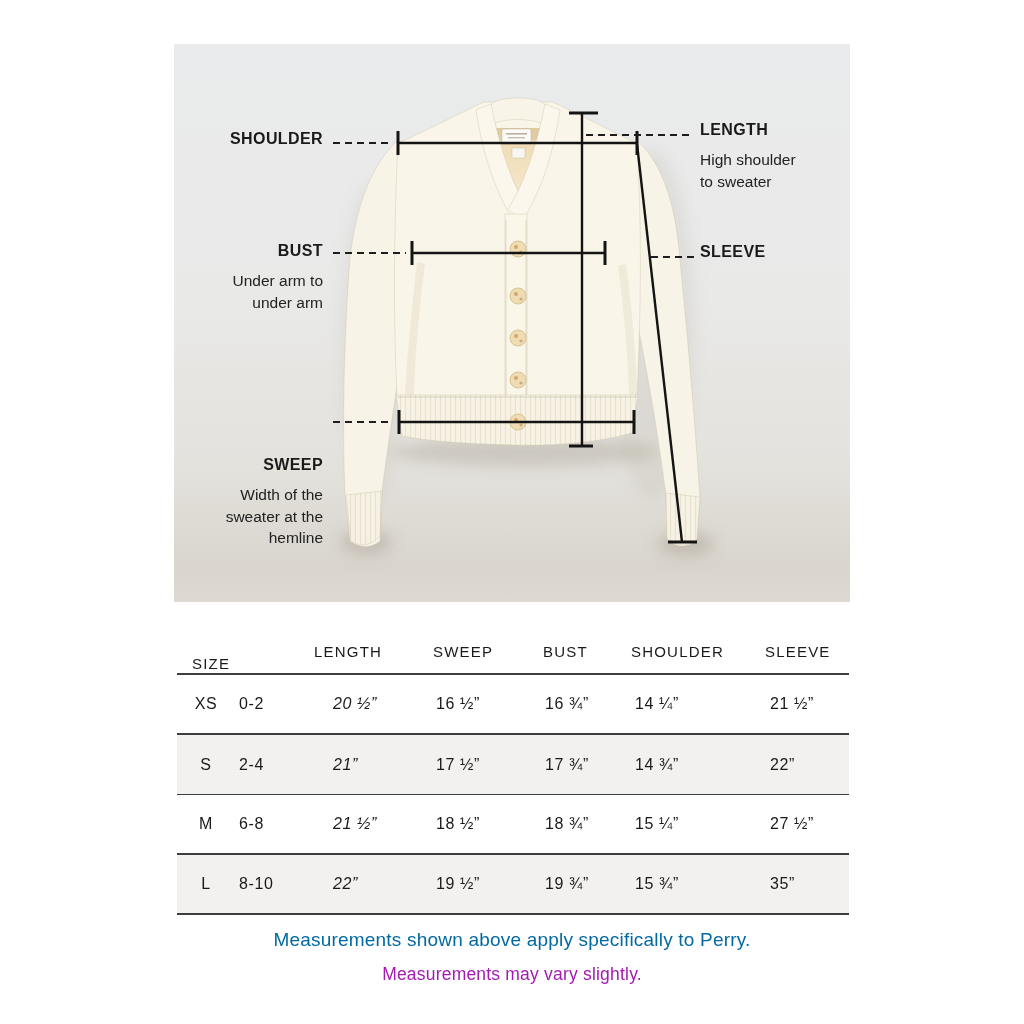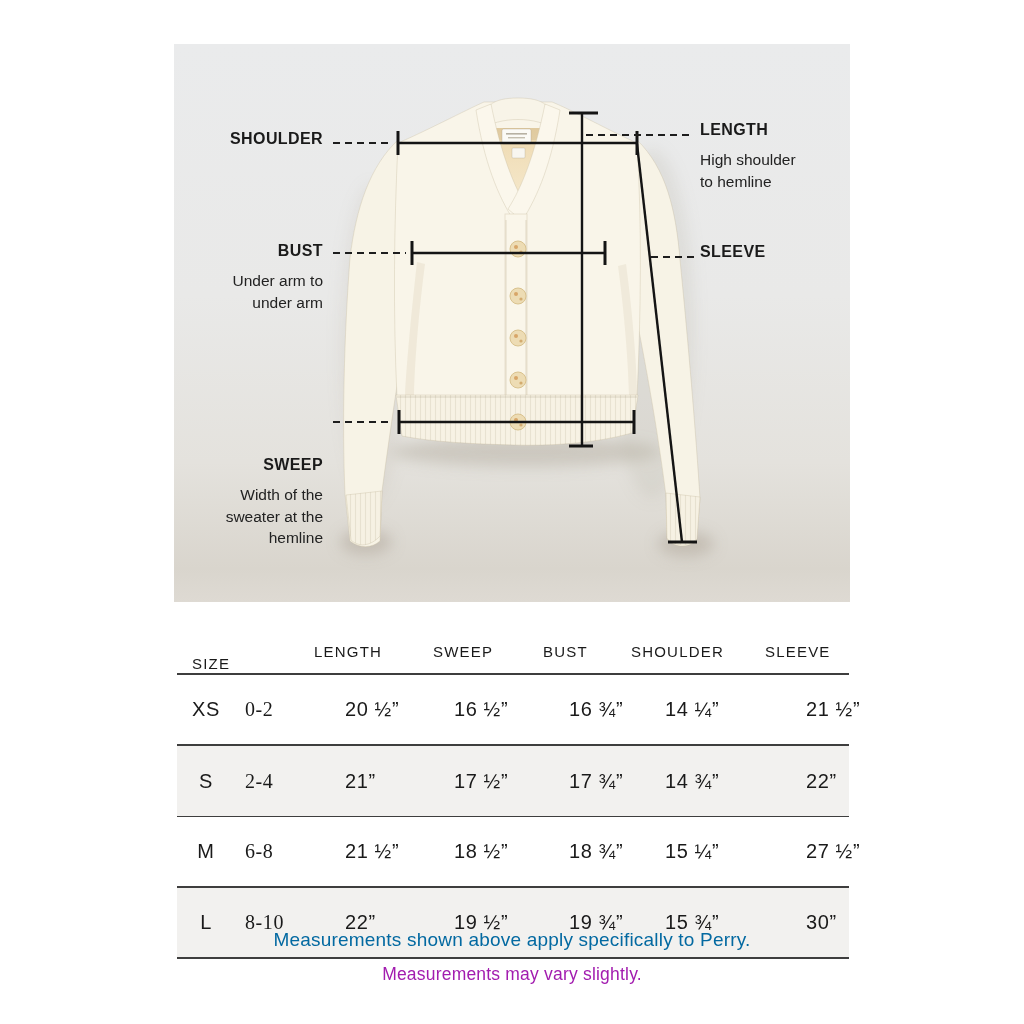--- a/index.html
+++ b/index.html
@@ -27,29 +27,29 @@
 
   
   .size-table { position:absolute; left:177px; top:630px; width:672px; color:#1a1a1a; }
   .t-head {
     height:45px; display:grid; grid-template-columns:137px 119px 110px 88px 134px 84px;
     align-items:center; border-bottom:2px solid #3e3e3e;
     font-size:15px; letter-spacing:1.2px;
   }
   .t-head > div:first-child { padding-left:15px;margin-top:24px; }
   .t-row {
-    height:71px; display:grid; grid-template-columns:58px 79px 119px 110px 88px 134px 84px;
-    align-items:center; font-size:20px; letter-spacing:.6px;
-    border-bottom:2px solid #3e3e3e; background:#ffffff;gap:6px;
+    height:60px; display:grid; grid-template-columns:58px 79px 119px 110px 88px 134px 84px;
+    align-items:center; font-size:16px; letter-spacing:.6px;
+    border-bottom:2px solid #3e3e3e; background:#ffffff;
   }
   .t-row:nth-child(2) { border-bottom-width:1px; }
   .t-row.shaded { background:#f2f1ef; }
   .cell-size   { text-align:center; }
-  .cell-range  { padding-left:4px;font-family:Liberation Serif, serif; }
-  .cell-length { padding-left:19px; }
+  .cell-range  { padding-left:4px; }
+  .cell-length { padding-left:19px;font-style:italic; }
   .cell-sweep  { padding-left:3px; }
   .cell-bust   { padding-left:2px; }
   .cell-shoulder { padding-left:4px; }
   .cell-sleeve { padding-left:5px; }
 
   
   .footer-primary {
     position:absolute; left:0; right:0; top:929px; text-align:center;
     font-size:19px; color:#0369a1; letter-spacing:.2px;
   }
@@ -206,21 +206,21 @@
     <div class="ann ann-left ann-title" id="sweep-label">SWEEP</div>
     <div class="ann ann-left ann-desc" id="sweep-desc">
       <div>Width of the</div>
       <div>sweater at the</div>
       <div>hemline</div>
     </div>
 
     <div class="ann ann-right ann-title" id="length-label">LENGTH</div>
     <div class="ann ann-right ann-desc" id="length-desc">
       <div>High shoulder</div>
-      <div>to hemline</div>
+      <div>to sweater</div>
     </div>
 
     <div class="ann ann-right ann-title" id="sleeve-label">SLEEVE</div>
   </div>
 
   <div class="size-table">
     <div class="t-head">
       <div>SIZE</div>
       <div>LENGTH</div>
       <div>SWEEP</div>
@@ -256,21 +256,21 @@
       <div class="cell-shoulder">15 ¼”</div>
       <div class="cell-sleeve">27 ½”</div>
     </div>
         <div class="t-row shaded">
       <div class="cell-size">L</div>
       <div class="cell-range">8-10</div>
       <div class="cell-length">22”</div>
       <div class="cell-sweep">19 ½”</div>
       <div class="cell-bust">19 ¾”</div>
       <div class="cell-shoulder">15 ¾”</div>
-      <div class="cell-sleeve">30”</div>
+      <div class="cell-sleeve">35”</div>
     </div>
       </div>
   </div>
 
   <div class="footer-primary">Measurements shown above apply specifically to Perry.</div>
   <div class="footer-secondary">Measurements may vary slightly.</div>
 
 </div>
 
 </body></html>

